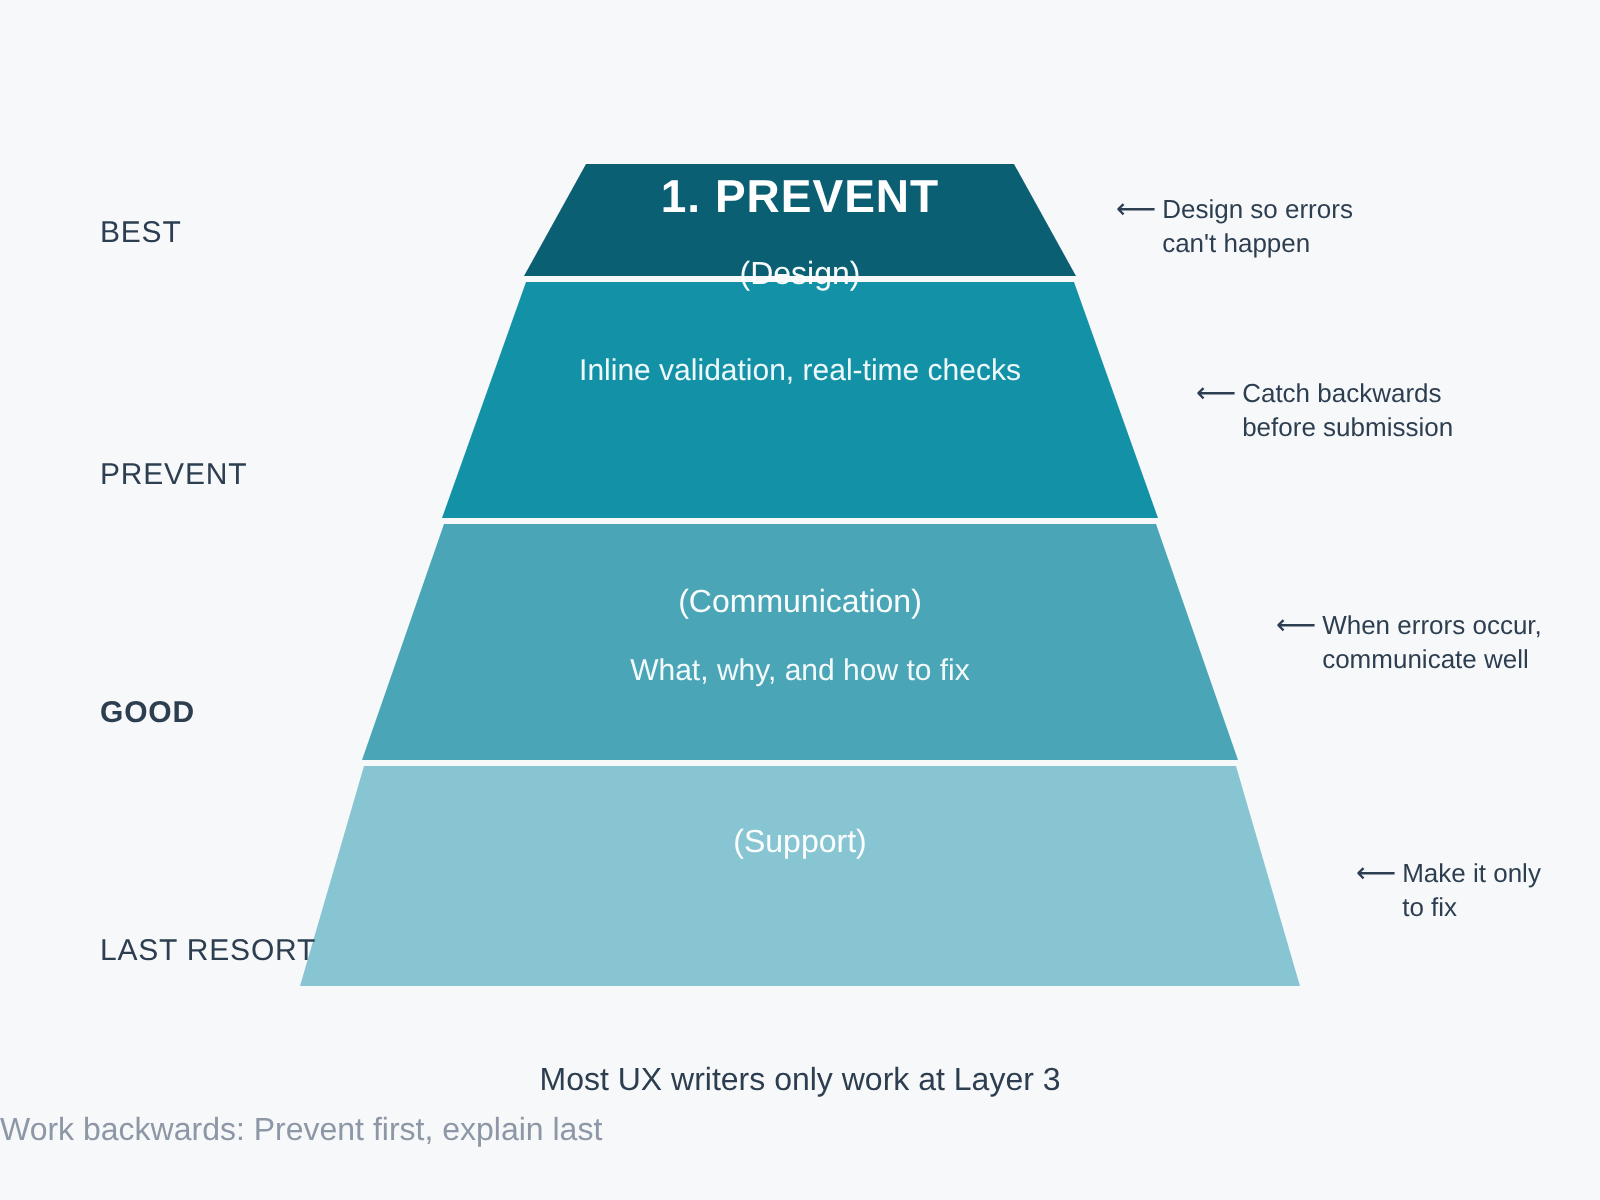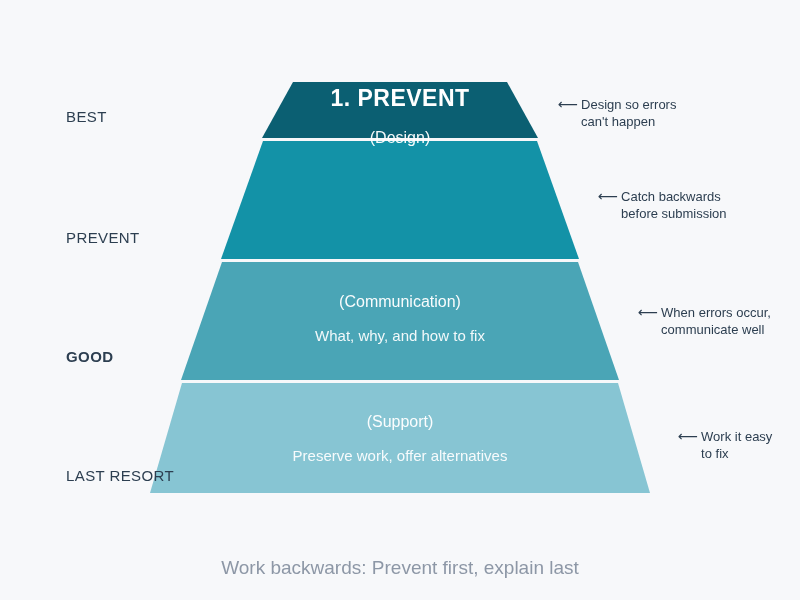--- a/index.html
+++ b/index.html
@@ -25,21 +25,21 @@
   .layer-subtitle {
     font-size: 16px; line-height: 20px; margin-top: 16px;
     color: rgba(255,255,255,0.97);
   }
   .layer-desc {
     font-size: 15px; line-height: 20px; margin-top: 14px;
     color: rgba(255,255,255,0.93);
   }
 
   .rank-label {
-    position: absolute; left: 66px;
+    position: absolute; left: 50px;
     font-size: 15px; line-height: 18px;
     color: #2c3e50; letter-spacing: 0.4px;
   }
   #rank-1 { top: 108px; }
   #rank-2 { top: 229px; }
   #rank-3 { top: 348px; font-weight: bold; }
   #rank-4 { top: 467px; }
 
   .annotation {
     position: absolute; display: flex; align-items: flex-start;
@@ -57,51 +57,51 @@
   #layer-text-2 { top: 162px; }
   #layer-text-3 { top: 276px; }
   #layer-text-4 { top: 396px; }
 
   .footer-line1 {
     position: absolute; left: 0; right: 0; top: 532px;
     text-align: center; font-size: 16px; color: #2c3e50;
   }
   .footer-line2 {
     position: absolute; left: 0; right: 0; top: 557px;
-    text-align: center; font-size: 19px; color: #8d97a6;
+    text-align: left; font-size: 16px; color: #8d97a6;
   }
 </style>
 </head>
 <body>
 
 <div class="stage">
 
   <svg class="pyramid" width="800" height="600" viewBox="0 0 800 600">
     <polygon points="293,82 507,82 538,138 262,138" fill="#0b5f72"></polygon>
     <polygon points="263,141 537,141 579,259 221,259" fill="#1392a7"></polygon>
     <polygon points="222,262 578,262 619,380 181,380" fill="#4aa5b6"></polygon>
     <polygon points="182,383 618,383 650,493 150,493" fill="#87c5d3"></polygon>
   </svg>
 
   <div class="layer-text" id="layer-text-1">
     <div class="layer-title small">1. PREVENT</div>
     <div class="layer-subtitle">(Design)</div>
   </div>
 
   <div class="layer-text" id="layer-text-2">
+    <div class="layer-desc">Inline validation, real-time checks</div>
   </div>
 
   <div class="layer-text" id="layer-text-3">
     <div class="layer-subtitle">(Communication)</div>
     <div class="layer-desc">What, why, and how to fix</div>
   </div>
 
   <div class="layer-text" id="layer-text-4">
     <div class="layer-subtitle">(Support)</div>
-    <div class="layer-desc">Preserve work, offer alternatives</div>
   </div>
 
   <div class="rank-label" id="rank-1">BEST</div>
   <div class="rank-label" id="rank-2">PREVENT</div>
   <div class="rank-label" id="rank-3">GOOD</div>
   <div class="rank-label" id="rank-4">LAST RESORT</div>
 
   <div class="annotation" id="annotation-1">
     <span class="arrow">⟵</span>
     <span>
@@ -122,20 +122,21 @@
     <span class="arrow">⟵</span>
     <span>
       <span>When errors occur,</span><br>
       <span>communicate well</span>
     </span>
   </div>
 
   <div class="annotation" id="annotation-4">
     <span class="arrow">⟵</span>
     <span>
-      <span>Work it easy</span><br>
+      <span>Make it only</span><br>
       <span>to fix</span>
     </span>
   </div>
 
+  <div class="footer-line1">Most UX writers only work at Layer 3</div>
   <div class="footer-line2">Work backwards: Prevent first, explain last</div>
 
 </div>
 
 </body></html>

